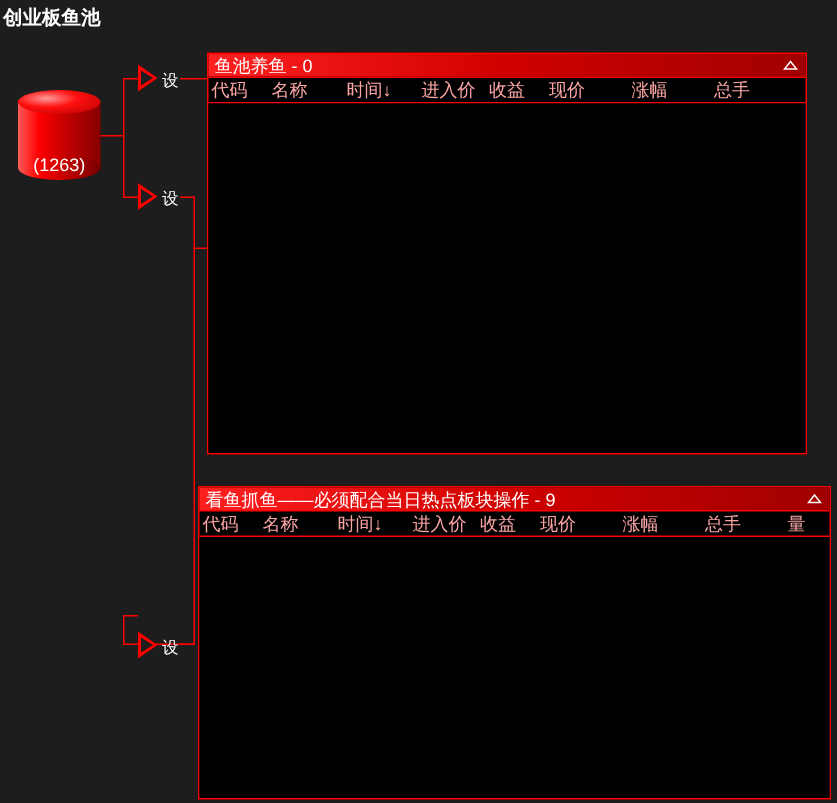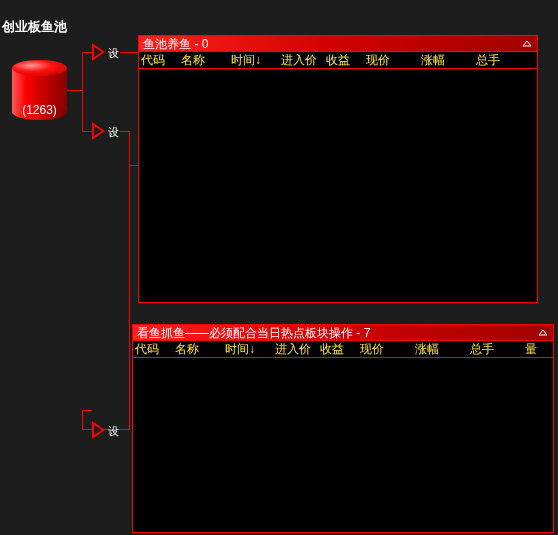--- a/index.html
+++ b/index.html
@@ -8,21 +8,21 @@
     width: 558px;
     height: 535px;
     font-family: "SimSun", "Microsoft YaHei", sans-serif;
     font-size: 12px;
     color: #fff;
     position: relative;
     overflow: hidden;
   }
   .title {
     position: absolute;
-    top: 18px;
+    top: 3px;
     left: 2px;
     font-weight: bold;
     font-size: 13px;
   }
   .cylinder {
     position: absolute;
     top: 60px;
     left: 12px;
     width: 55px;
     height: 60px;
@@ -109,21 +109,21 @@
   .panel-header .up-icon {
     width: 12px; height: 12px;
     display: flex;
     align-items: center;
     justify-content: center;
   }
   .panel-header .up-icon svg { display: block; }
   .col-row {
     display: flex;
     height: 17px;
-    color: #fde047;
+    color: #fca5a5;
     font-size: 12px;
     border-bottom: 1px solid #ff0000;
     align-items: center;
   }
   .col {
     padding: 0 2px;
     white-space: nowrap;
     overflow: hidden;
   }
   .panel-body {
@@ -189,21 +189,21 @@
     <div class="col" style="width:40px">收益</div>
     <div class="col" style="width:55px">现价</div>
     <div class="col" style="width:55px">涨幅</div>
     <div class="col" style="width:50px">总手</div>
   </div>
   <div class="panel-body" style="height:232px"></div>
 </div>
 
 <div class="panel" style="top:324px; left:132px; width:422px; height:209px;">
   <div class="panel-header">
-    <span>看鱼抓鱼——必须配合当日热点板块操作 - 7</span>
+    <span>看鱼抓鱼——必须配合当日热点板块操作 - 9</span>
     <span class="up-icon">
       <svg width="10" height="10" viewBox="0 0 10 10">
           <path d="M5 2 L9 7 L1 7 Z" fill="none" stroke="#fff" stroke-width="1"></path>
         </svg>
     </span>
   </div>
   <div class="col-row">
     <div class="col" style="width:40px">代码</div>
     <div class="col" style="width:50px">名称</div>
     <div class="col" style="width:50px">时间↓</div>

